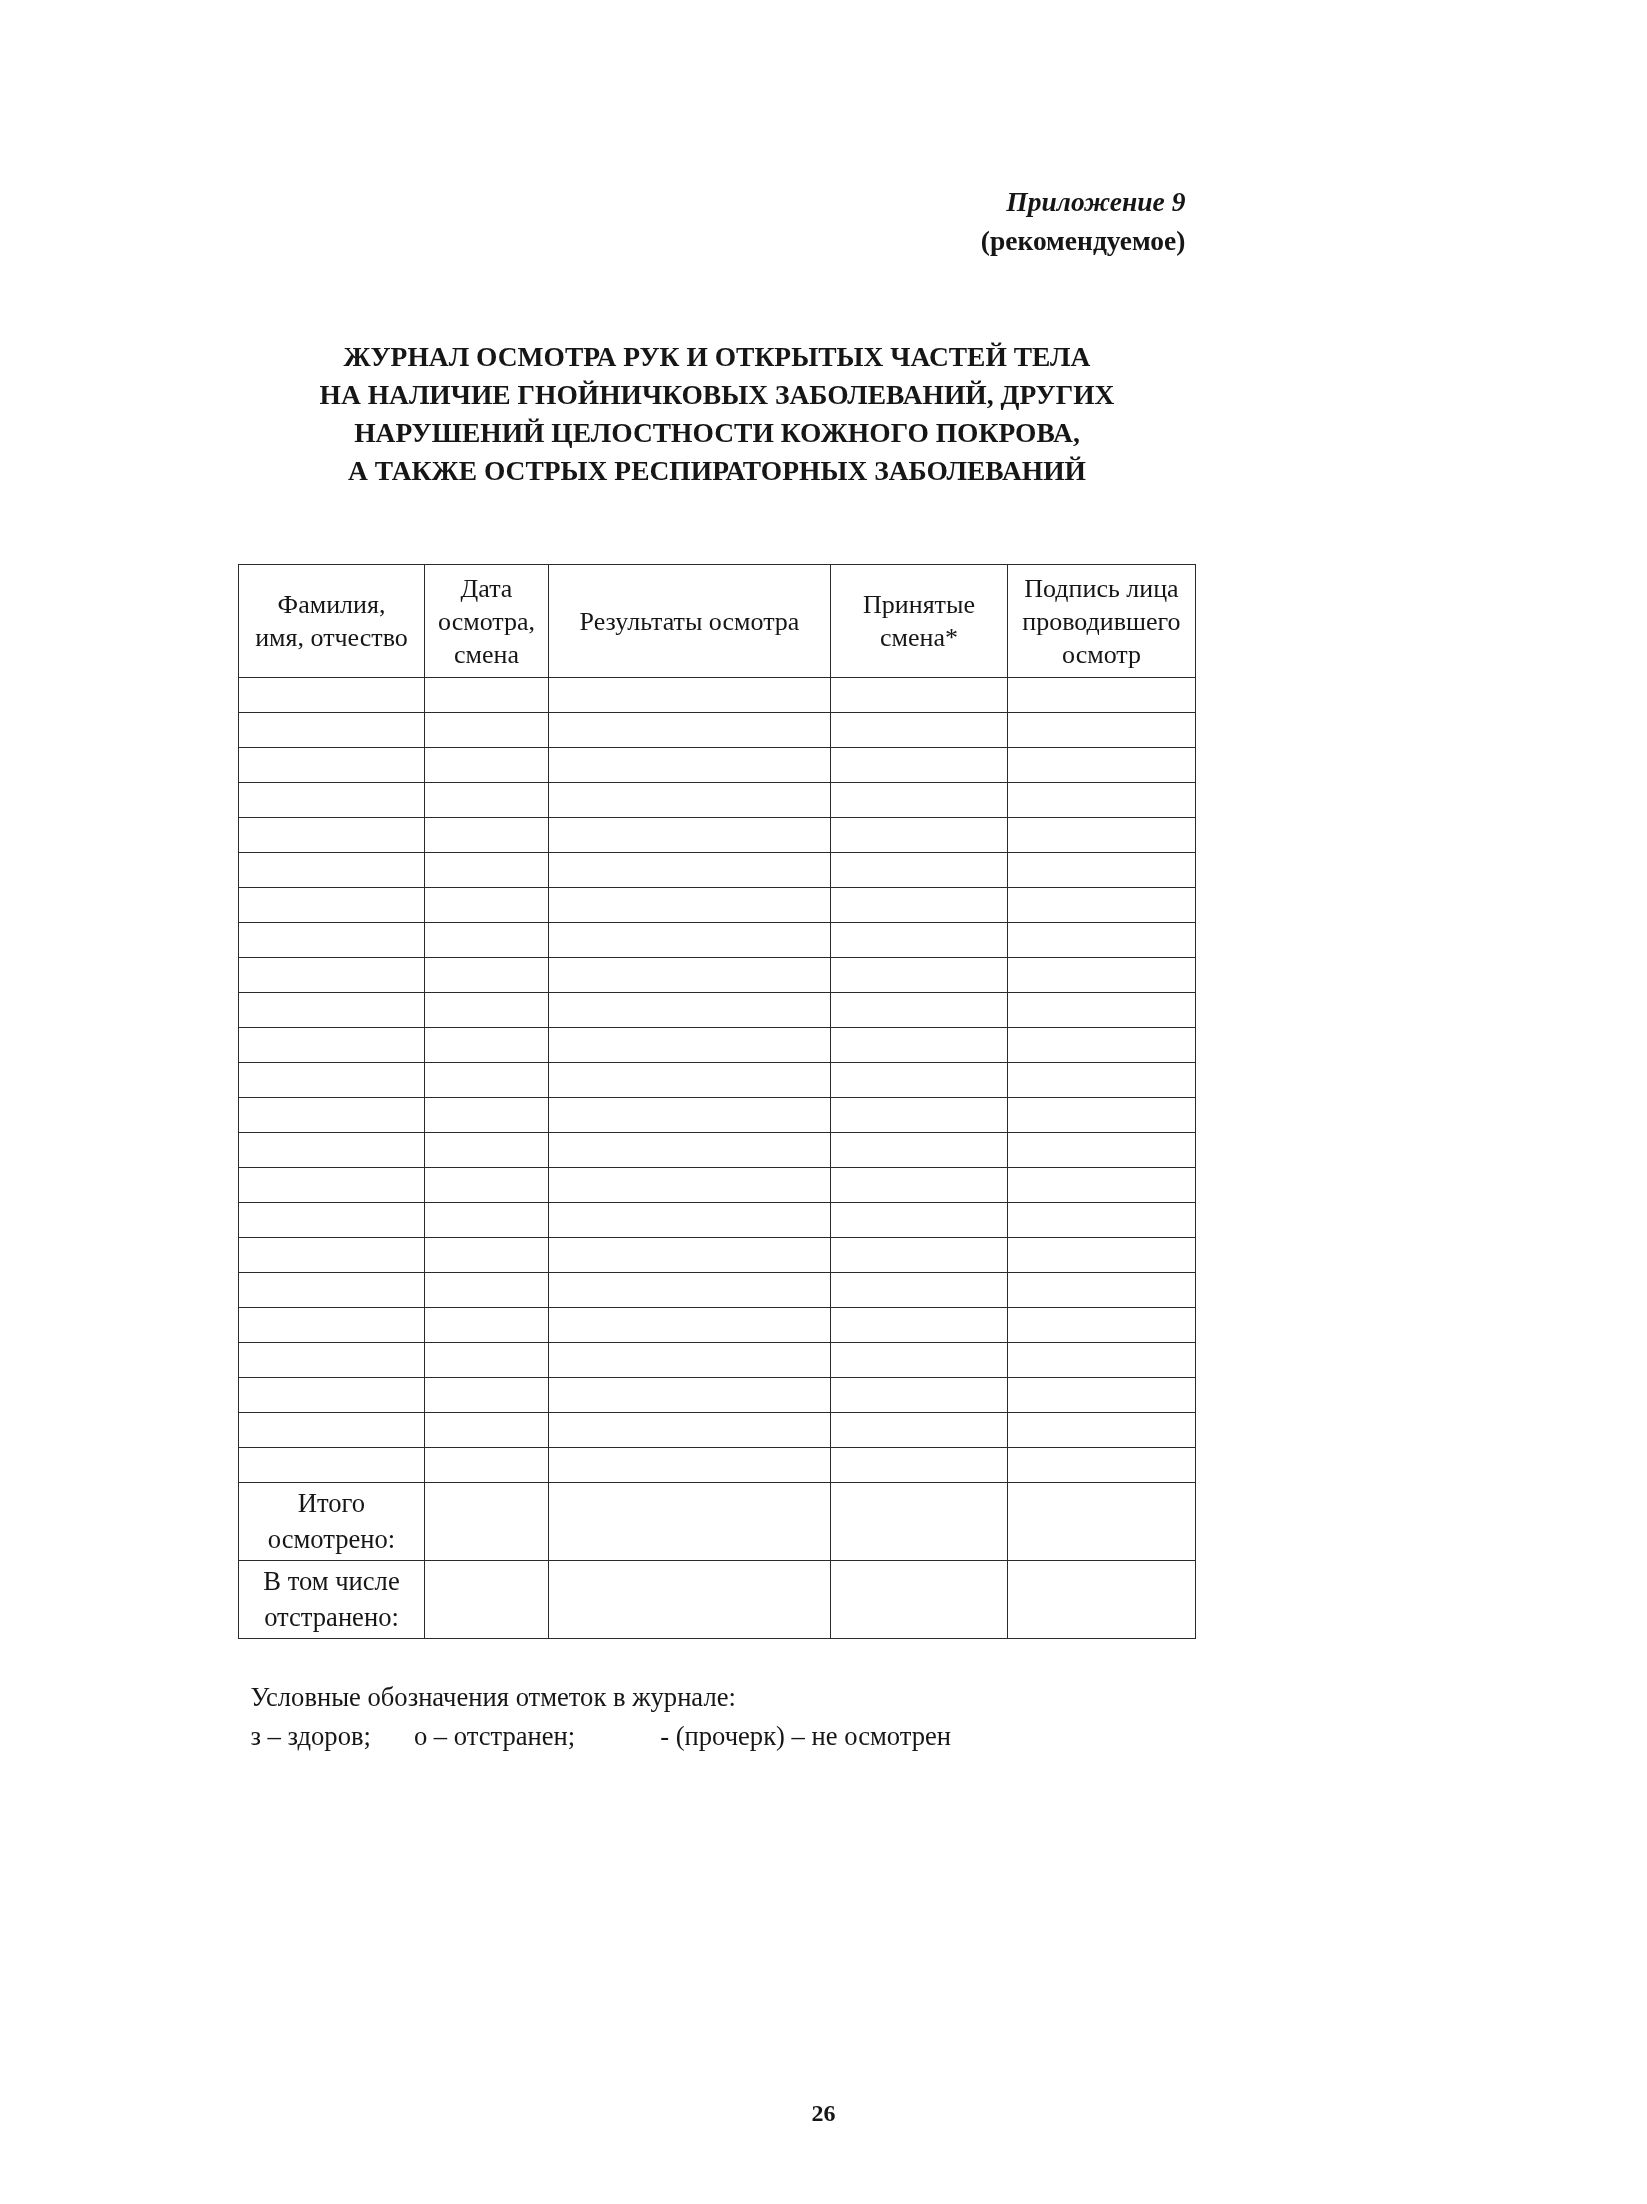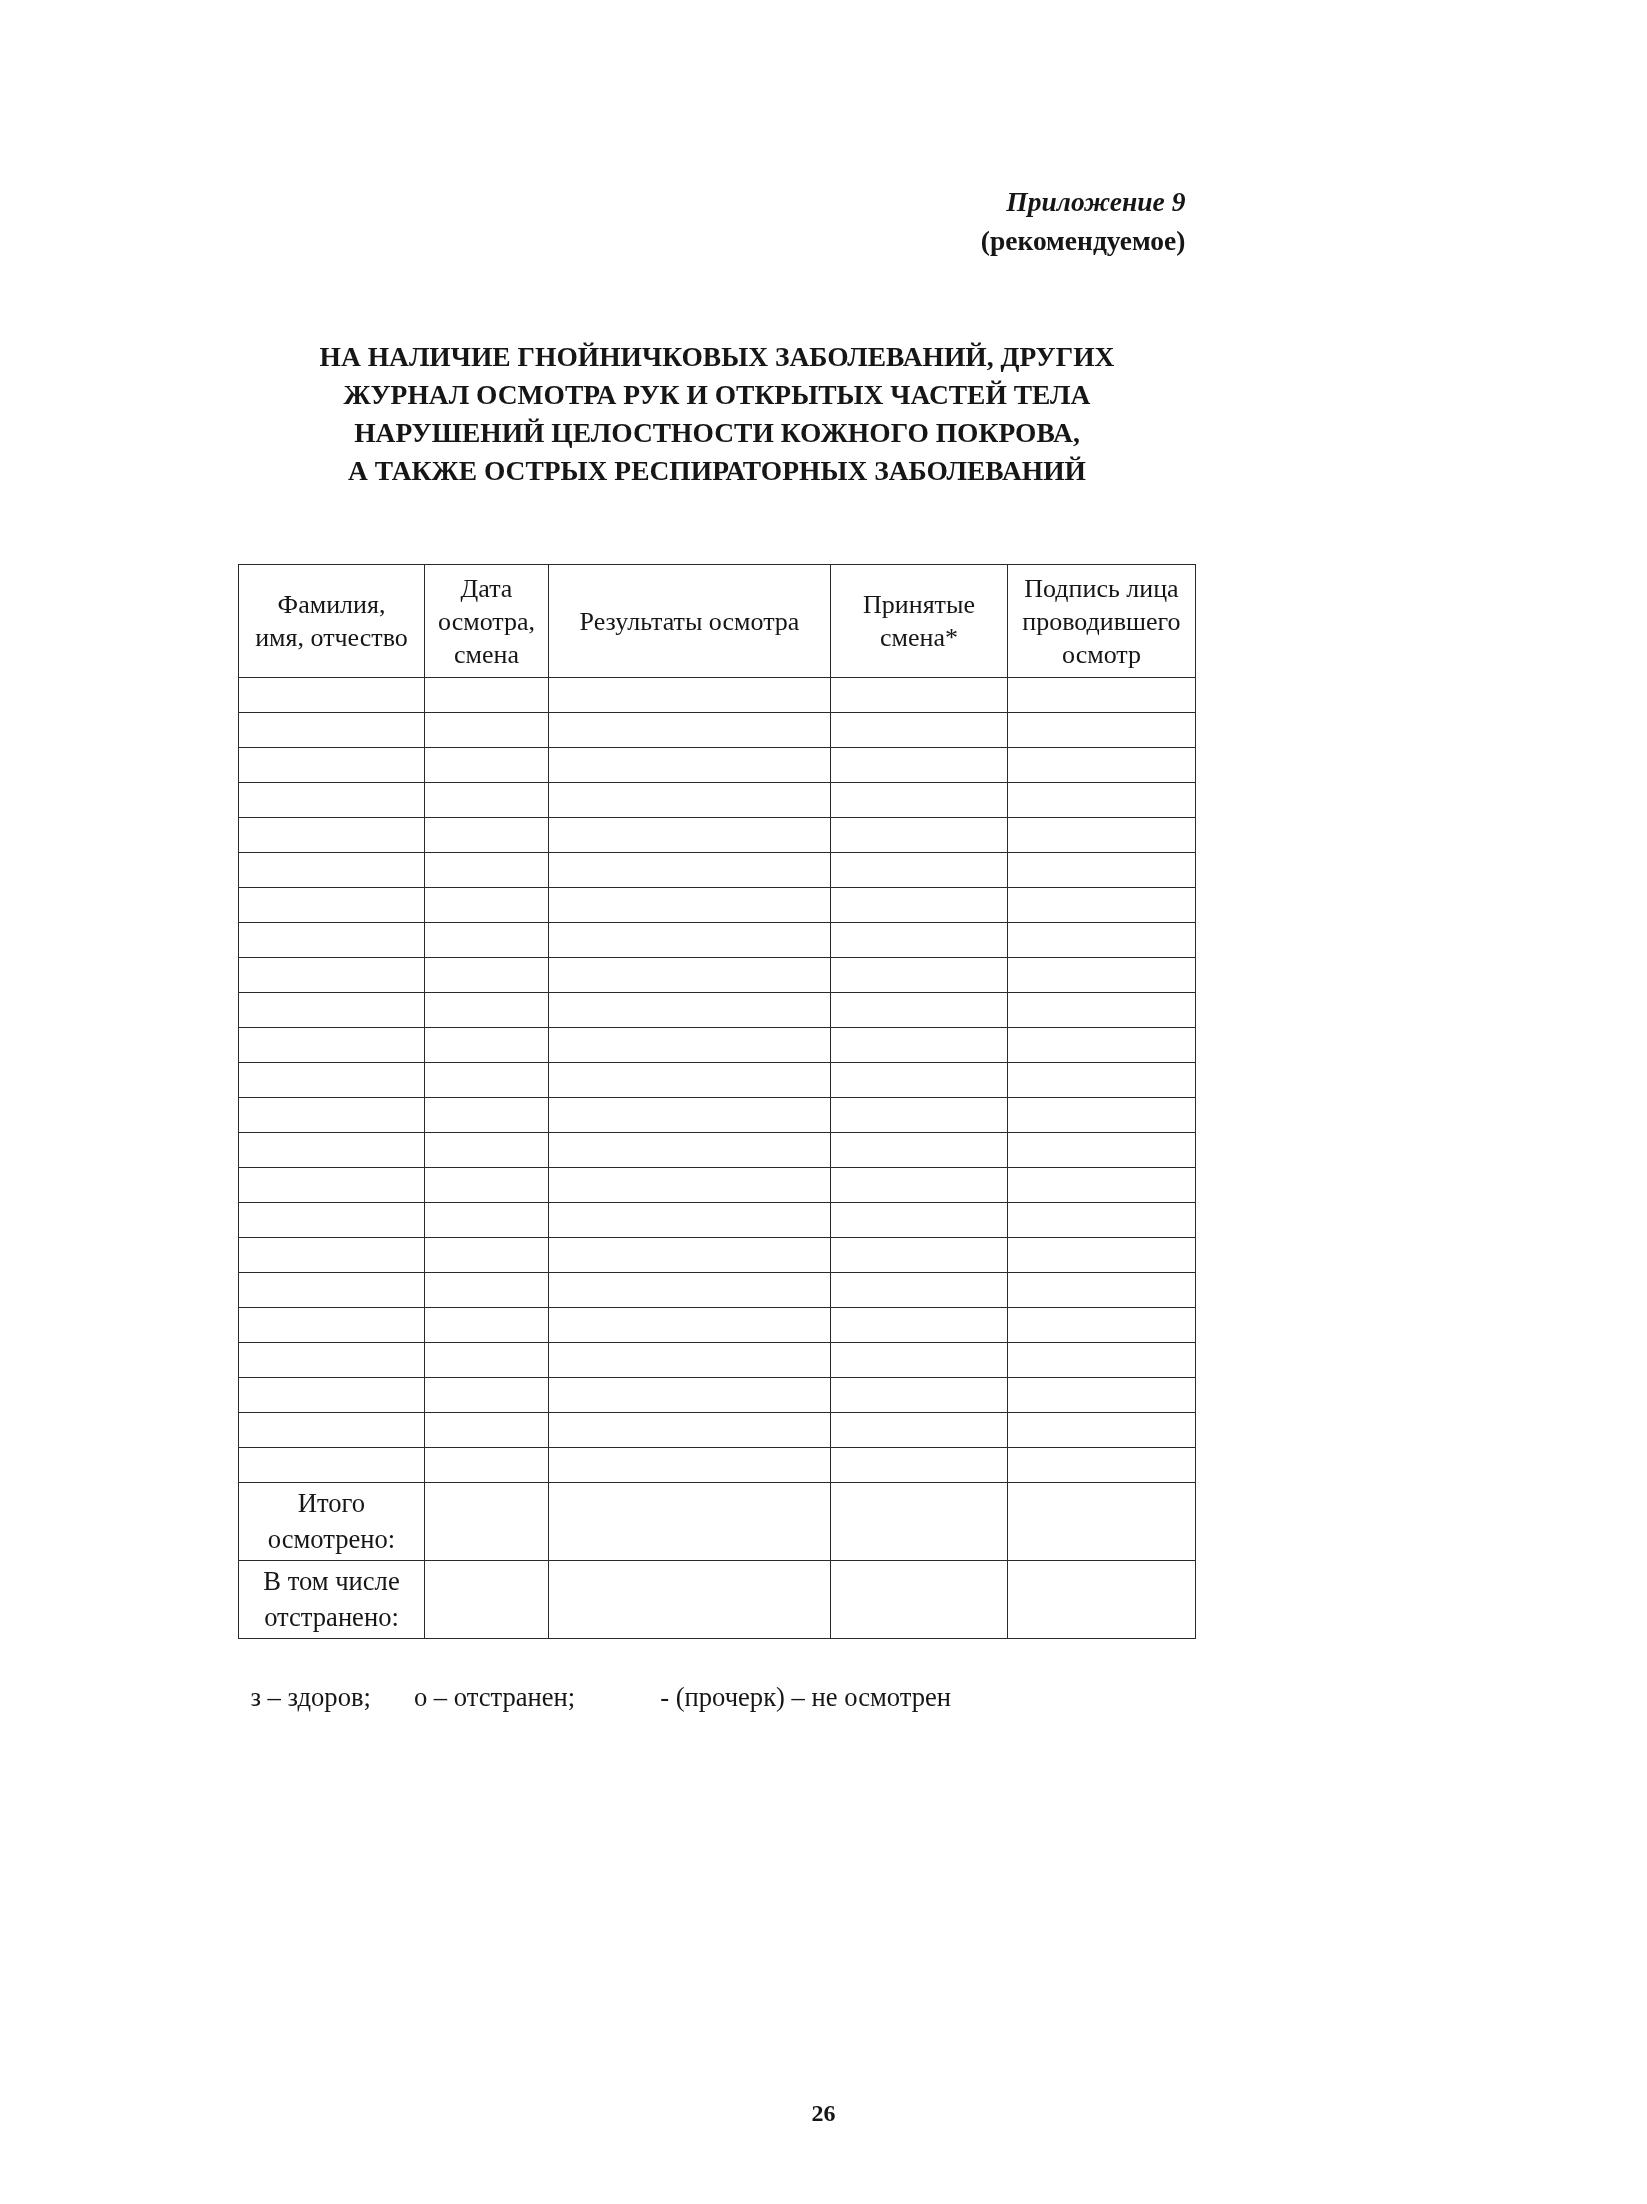--- a/index.html
+++ b/index.html
@@ -115,22 +115,22 @@
 
 <div class="page">
   <div class="content">
 
     <div class="appendix">
       <div class="appendix-line1">Приложение 9</div>
       <div class="appendix-line2">(рекомендуемое)</div>
     </div>
 
     <div class="doc-title">
+      <div>ЖУРНАЛ ОСМОТРА РУК И ОТКРЫТЫХ ЧАСТЕЙ ТЕЛА</div>
       <div>НА НАЛИЧИЕ ГНОЙНИЧКОВЫХ ЗАБОЛЕВАНИЙ, ДРУГИХ</div>
-      <div>ЖУРНАЛ ОСМОТРА РУК И ОТКРЫТЫХ ЧАСТЕЙ ТЕЛА</div>
       <div>НАРУШЕНИЙ ЦЕЛОСТНОСТИ КОЖНОГО ПОКРОВА,</div>
       <div>А ТАКЖЕ ОСТРЫХ РЕСПИРАТОРНЫХ ЗАБОЛЕВАНИЙ</div>
     </div>
 
     <table class="journal">
       <colgroup>
         <col style="width:186px">
         <col style="width:124px">
         <col style="width:282px">
         <col style="width:177px">
@@ -329,20 +329,21 @@
           <td></td>
           <td></td>
           <td></td>
           <td></td>
         </tr>
       </tbody>
     </table>
 
 
     <div class="legend">
+      <div class="legend-title">Условные обозначения отметок в журнале:</div>
       <div class="legend-items">
         <span class="legend-item">з – здоров;</span><span class="legend-item">о – отстранен;</span><span class="legend-item">- (прочерк) – не осмотрен</span>
       </div>
     </div>
 
   </div>
 
   <div class="page-number">26</div>
 </div>
 

